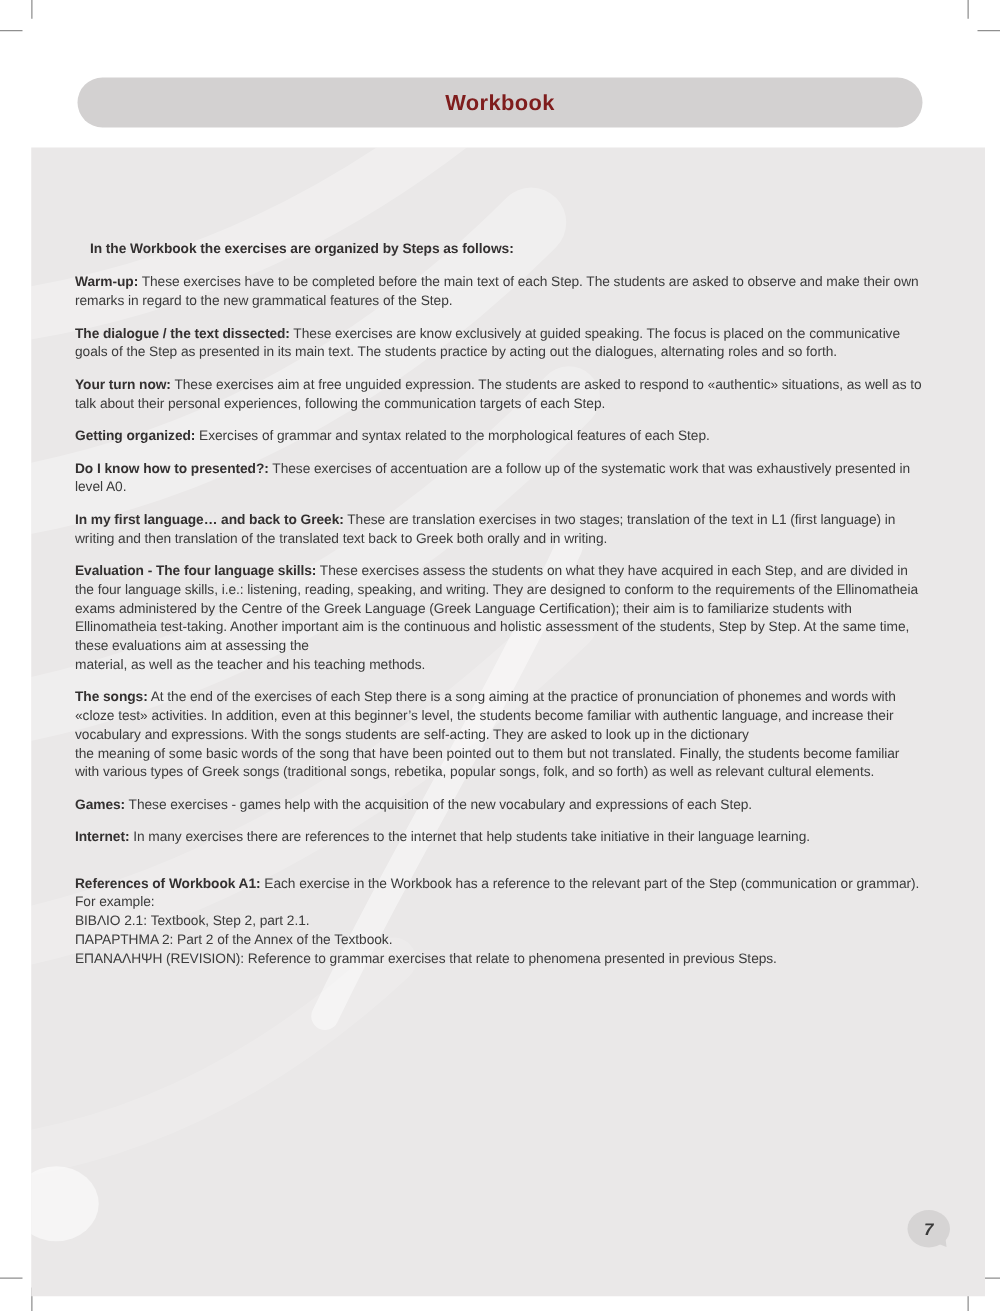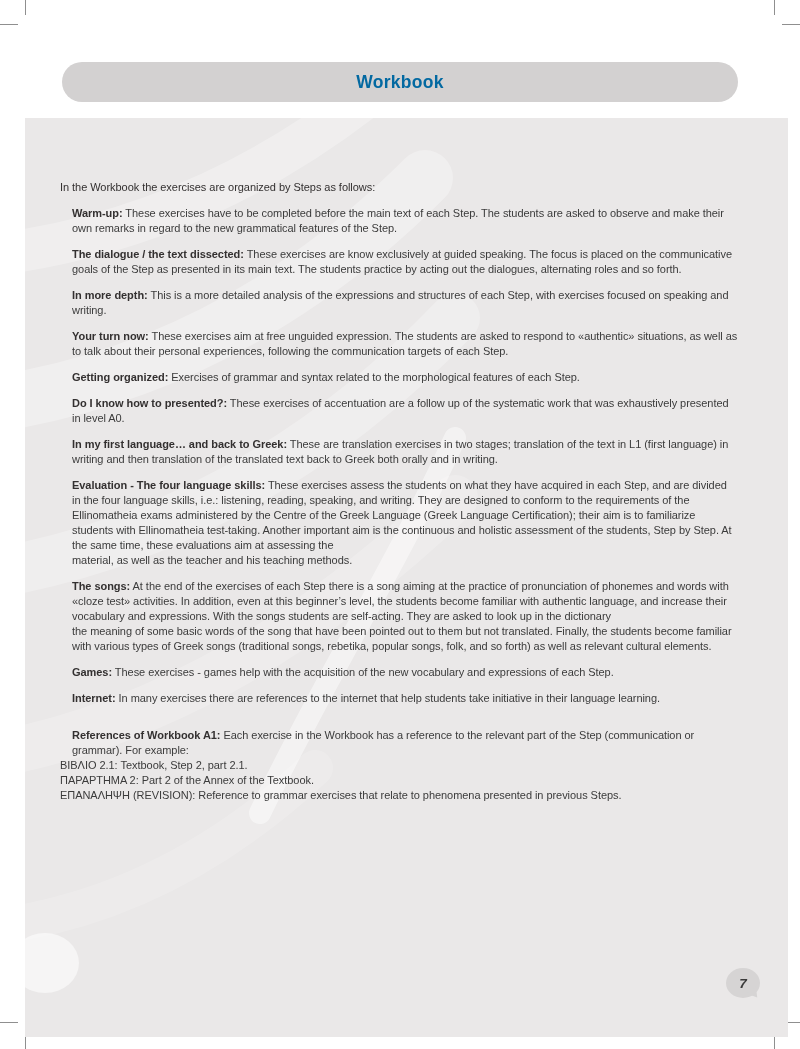--- a/index.html
+++ b/index.html
@@ -17,32 +17,32 @@
   .cm-bl-v{left:25px;top:1030px;width:1px;height:19px;}
   .cm-br-h{left:782px;top:1022px;width:18px;height:1px;}
   .cm-br-v{left:774px;top:1030px;width:1px;height:19px;}
   
   .banner{
     position:absolute;left:62px;top:62px;width:676px;height:40px;
     background:#d3d1d1;border-radius:20px;
     display:flex;align-items:center;justify-content:center;
   }
   .banner-title{
-    font-weight:bold;font-size:17.5px;color:#0369a1;letter-spacing:.3px;
+    font-weight:bold;font-size:17.5px;color:#7f1d1d;letter-spacing:.3px;
   }
   
   .content{
     position:absolute;left:25px;top:118px;width:763px;height:919px;
     background:#eae8e8;box-sizing:border-box;
     padding:62px 50px 0 35px;
     color:#3b3b3b;font-size:11px;line-height:15px;letter-spacing:-0.05px;
   }
   .watermark{position:absolute;left:0;top:0;pointer-events:none;}
-  .content p{position:relative;margin:11px 0 0 12px;white-space:pre-line;}
-  .content p.intro{margin:0;font-weight:normal;color:#333030;}
+  .content p{position:relative;margin:11px 0 0 0;white-space:pre-line;}
+  .content p.intro{margin:12px;font-weight:bold;color:#333030;}
   .lbl{font-weight:bold;color:#333030;}
   .refs{position:relative;margin-top:22px;}
   .refs .refline{margin:0;}
   .term{}
   
   .bubble{
     position:absolute;left:726px;top:968px;width:34px;height:30px;
     background:#d6d4d4;border-radius:50%;
     display:flex;align-items:center;justify-content:center;
   }
@@ -87,21 +87,20 @@
       </g>
       <ellipse cx="20" cy="845" rx="34" ry="30" fill="#ffffff" fill-opacity="0.55"></ellipse>
     </svg>
 
     <p class="intro">In the Workbook the exercises are organized by Steps as follows:</p>
 
     <p><span class="lbl">Warm-up:</span><span> These exercises have to be completed before the main text of each Step. The students are asked to observe and make their own remarks in regard to the new grammatical features of the Step.</span></p>
 
     <p><span class="lbl">The dialogue / the text dissected:</span><span> These exercises are know exclusively at guided speaking. The focus is placed on the communicative goals of the Step as presented in its main text. The students practice by acting out the dialogues, alternating roles and so forth.</span></p>
 
-    <p><span class="lbl">In more depth:</span><span> This is a more detailed analysis of the expressions and structures of each Step, with exercises focused on speaking and writing.</span></p>
 
     <p><span class="lbl">Your turn now:</span><span> These exercises aim at free unguided expression. The students are asked to respond to «authentic» situations, as well as to talk about their personal experiences, following the communication targets of each Step.</span></p>
 
 
     <p><span class="lbl">Getting organized:</span><span> Exercises of grammar and syntax related to the morphological features of each Step.</span></p>
 
     <p><span class="lbl">Do I know how to presented?:</span><span> These exercises of accentuation are a follow up of the systematic work that was exhaustively presented in level A0.</span></p>
 
 
     <p><span class="lbl">In my first language… and back to Greek:</span><span> These are translation exercises in two stages; translation of the text in L1 (first language) in writing and then translation of the translated text back to Greek both orally and in writing.</span></p>

